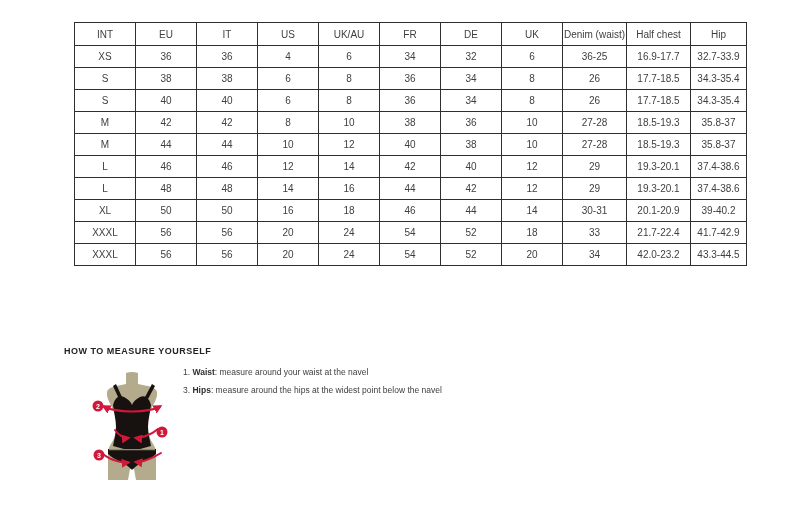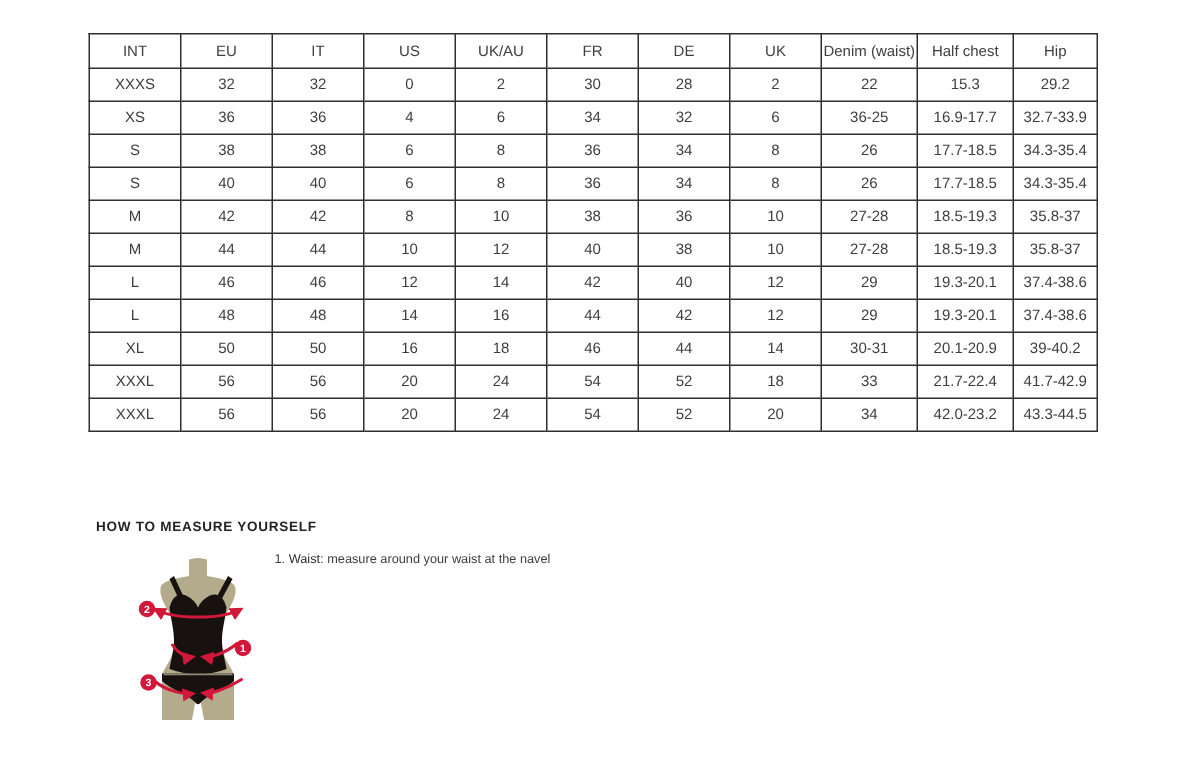--- a/index.html
+++ b/index.html
@@ -7,21 +7,21 @@
     width: 798px; height: 519px;
     background: #ffffff;
     font-family: "Liberation Sans", sans-serif;
     position: relative;
     overflow: hidden;
   }
   .page { position: absolute; inset: 0; }
 
   
   table.size-chart {
-    position: absolute; left: 59px; top: 22px;
+    position: absolute; left: 74px; top: 22px;
     width: 672px;
     border-collapse: collapse;
     table-layout: fixed;
   }
   table.size-chart th, table.size-chart td {
     border: 1px solid #2f2f2f;
     text-align: center;
     vertical-align: middle;
     font-size: 10px;
     font-weight: 400;
@@ -48,21 +48,21 @@
   }
   .figure svg { display: block; width: 100%; height: 100%; }
   ol.steps {
     position: absolute; left: 183px; top: 368px;
     margin: 0; padding: 0;
     list-style: none;
     font-size: 8.5px;
     color: #3d3d3d;
   }
   ol.steps li { margin-bottom: 9px; white-space: nowrap; line-height: 1; }
-  ol.steps b { font-weight: 400; color: #2f2f2f; }
+  ol.steps b { font-weight: 700; color: #2f2f2f; }
   .badge-num {
     font-family: "Liberation Sans", sans-serif;
     font-size: 7px; font-weight: 700;
   }
 </style>
 </head>
 <body>
 
 <div class="page">
 
@@ -90,33 +90,20 @@
           <th>FR</th>
           <th>DE</th>
           <th>UK</th>
           <th>Denim (waist)</th>
           <th>Half chest</th>
           <th>Hip</th>
         </tr>
     </thead>
     <tbody>
         <tr>
-          <td>XXXS</td>
-          <td>32</td>
-          <td>32</td>
-          <td>0</td>
-          <td>2</td>
-          <td>30</td>
-          <td>28</td>
-          <td>2</td>
-          <td>22</td>
-          <td>15.3</td>
-          <td>29.2</td>
-        </tr>
-        <tr>
           <td>XS</td>
           <td>36</td>
           <td>36</td>
           <td>4</td>
           <td>6</td>
           <td>34</td>
           <td>32</td>
           <td>6</td>
           <td>36-25</td>
           <td>16.9-17.7</td>
@@ -278,15 +265,16 @@
       </g>
       <g>
         <circle cx="11" cy="85" r="5.5" fill="#d2183a"></circle>
         <text class="badge-num" x="11" y="87.6" text-anchor="middle" fill="#ffffff">3</text>
       </g>
     </svg>
   </div>
 
   <ol class="steps">
       <li><span>1. </span><b>Waist</b><span>: measure around your waist at the navel</span></li>
+      <li><span>3. </span><b>Hips</b><span>: measure around the hips at the widest point below the navel</span></li>
     </ol>
 
 </div>
 
 </body></html>

